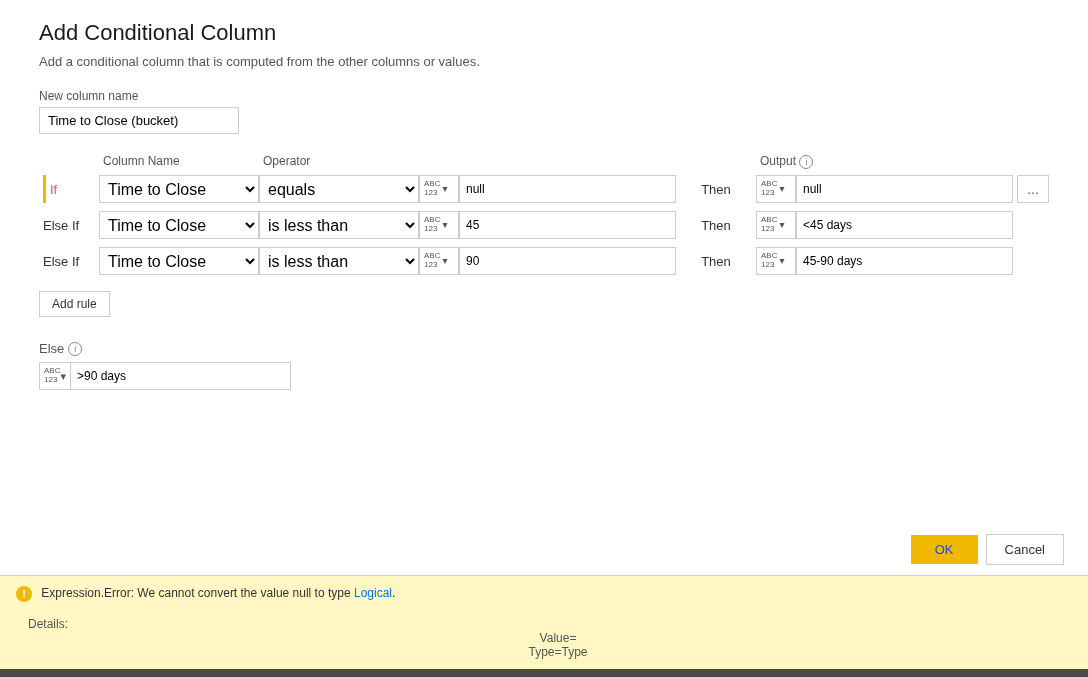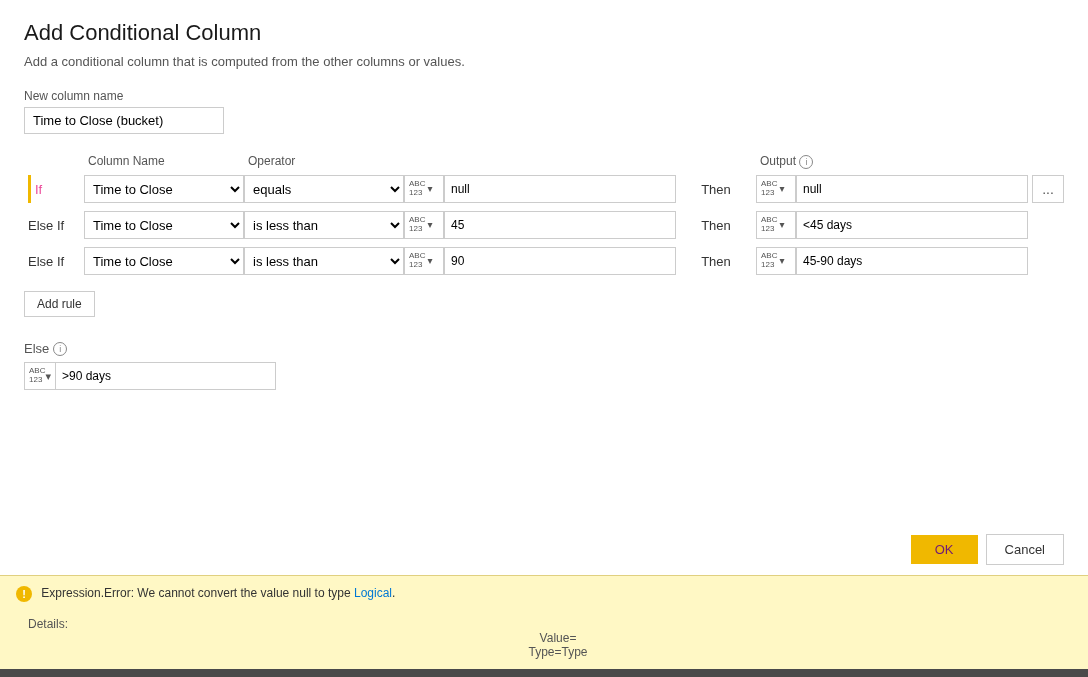--- a/index.html
+++ b/index.html
@@ -10,21 +10,21 @@
       color: #333;
       width: 1088px;
       height: 677px;
       overflow: hidden;
       display: flex;
       flex-direction: column;
     }
 
     .main-content {
       flex: 1;
-      padding: 20px 24px;
+      padding: 20px 39px;
       overflow: hidden;
     }
 
     .page-title {
       font-size: 22px;
       font-weight: 300;
       color: #1a1a1a;
       margin-bottom: 8px;
     }
 
@@ -92,21 +92,21 @@
     .row-label.if-label {
       color: #ec4899;
       font-weight: 500;
     }
 
     select.dropdown {
       width: 100%;
       height: 28px;
       border: 1px solid #ccc;
       background: #fff;
-      font-size: 13px;
+      font-size: 16px;
       padding: 0 4px;
       appearance: auto;
       cursor: pointer;
       outline: none;
     }
 
     .type-selector {
       display: flex;
       align-items: center;
       height: 28px;
@@ -242,21 +242,21 @@
       padding: 10px 24px;
       gap: 8px;
     }
 
     .btn-ok {
       background: #f0b800;
       border: none;
       padding: 7px 24px;
       font-size: 13px;
       cursor: pointer;
-      color: #701a75;
+      color: #1d4ed8;
       font-weight: 500;
     }
 
     .btn-cancel {
       background: #fff;
       border: 1px solid #ccc;
       padding: 7px 18px;
       font-size: 13px;
       cursor: pointer;
       color: #333;

